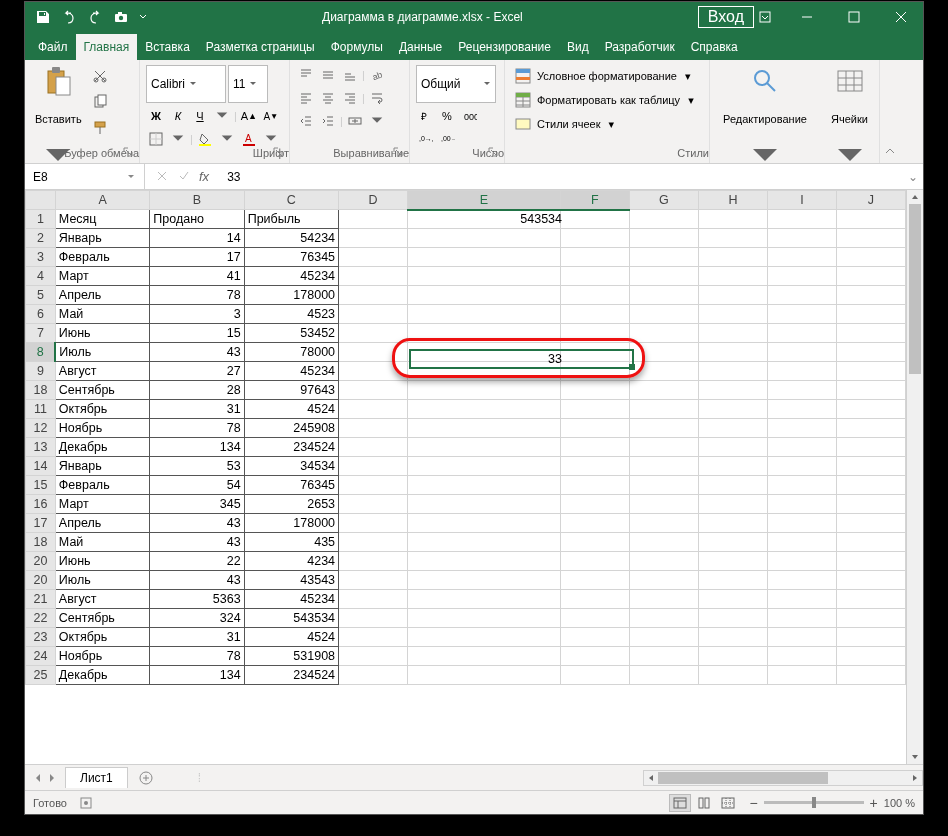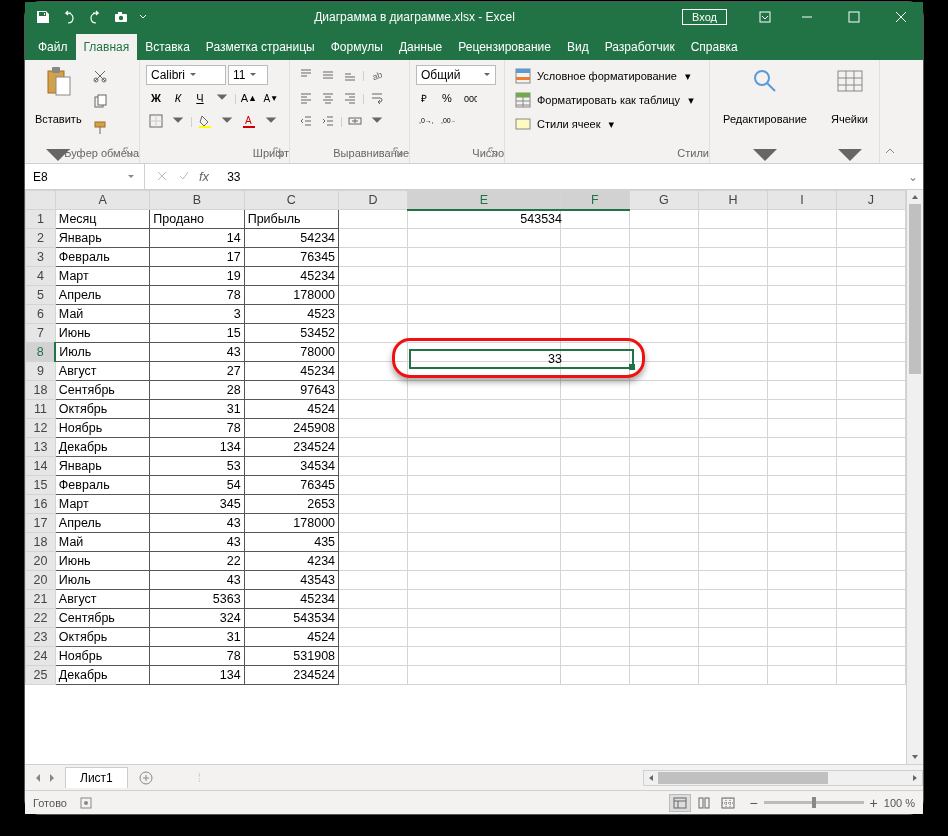--- a/index.html
+++ b/index.html
@@ -1,23 +1,23 @@
 <!DOCTYPE html>
 <html><head>
 <meta charset="utf-8">
 <style>
 * { box-sizing: border-box; margin: 0; padding: 0; font-family: 'Segoe UI', Tahoma, sans-serif; }
 body { background: #000; width: 948px; height: 836px; overflow: hidden; position: relative; }
-.window { position: absolute; top: 2px; left: 25px; width: 898px; height: 812px; background: #bef264; display: flex; flex-direction: column; box-shadow: 0 0 0 1px #555; border-radius: 15px; }
+.window { position: absolute; top: 2px; left: 25px; width: 898px; height: 812px; background: #bef264; display: flex; flex-direction: column; box-shadow: 0 0 0 1px #555; }
 .titlebar { height: 30px; background: #217346; display: flex; align-items: center; color: #fff; font-size: 12px; }
 .qat { display: flex; align-items: center; gap: 10px; padding-left: 10px; }
 .qat .ic { width: 16px; height: 16px; fill: #fff; }
 .title-center { flex: 1; text-align: center; font-size: 12px; }
 .win-btns { display: flex; align-items: center; gap: 2px; }
-.login-btn { border: 1px solid #fff; padding: 1px 9px; font-size: 11px; color: #fff; margin-right: 29px; }
+.login-btn { border: 1px solid #fff; padding: 1px 9px; font-size: 16px; color: #fff; margin-right: 2px; }
 .wbtn { width: 45px; height: 30px; display: flex; align-items: center; justify-content: center; }
 .wbtn svg { width: 12px; height: 12px; stroke: #fff; fill: none; stroke-width: 1; }
 
 .ribbon-tabs { height: 28px; background: #217346; display: flex; align-items: flex-end; padding-left: 5px; font-size: 12px; }
 .rtab { color: #fff; padding: 6px 8px 6px 8px; cursor: pointer; }
 .rtab.active { background: #f3f2f1; color: #217346; font-weight: 400; }
 .rtab-right { margin-left: auto; display: flex; color: #fff; }
 .rtab-right .ritem { padding: 6px 10px; display: flex; align-items: center; gap: 4px; }
 .rtab-right svg { width: 14px; height: 14px; fill: #fff; }
 
@@ -28,21 +28,21 @@
 .dlaunch { position: absolute; bottom: 4px; right: 4px; width: 12px; height: 12px; }
 .dlaunch svg { width: 10px; height: 10px; stroke: #888; fill: none; }
 
 .bigbtn { display: flex; flex-direction: column; align-items: center; padding: 2px 4px; gap: 16px; }
 .bigbtn svg { width: 32px; height: 32px; }
 .smallstack { display: flex; flex-direction: column; gap: 4px; padding: 2px; }
 .smallstack .srow { display: flex; align-items: center; gap: 2px; height: 22px; }
 .srow svg { width: 16px; height: 16px; }
 .fontbox { display: flex; flex-direction: column; gap: 3px; padding-top: 2px; }
 .fontrow { display: flex; gap: 2px; align-items: center; }
-.combo { background: #fff; border: 1px solid #bbb; height: 20px; font-size: 12px; padding: 0 4px; display: flex; align-items: center; }
+.combo { background: #fff; border: 1px solid #bbb; height: 38px; font-size: 12px; padding: 0 4px; display: flex; align-items: center; }
 .combo .dd { margin-left: 4px; }
 .btnrow { display: flex; gap: 2px; align-items: center; }
 .btnrow .b { width: 20px; height: 20px; display: flex; align-items: center; justify-content: center; }
 .btnrow .b svg { width: 14px; height: 14px; }
 .dd { width: 8px; height: 8px; }
 
 .stylebtns { display: flex; flex-direction: column; gap: 2px; padding-top: 2px; }
 .stylebtns .sb { display: flex; align-items: center; gap: 6px; height: 22px; padding: 0 4px; white-space: nowrap; }
 .stylebtns svg { width: 16px; height: 16px; }
 
@@ -568,21 +568,21 @@
               <td></td>
               <td></td>
               <td></td>
               <td></td>
               <td></td>
               <td></td>
             </tr>
             <tr>
               <th class="rowh">4</th>
               <td class="txt databorder">Март</td>
-              <td class="num databorder">19</td>
+              <td class="num databorder">41</td>
               <td class="num databorder">45234</td>
               <td></td>
               <td></td>
               <td></td>
               <td></td>
               <td></td>
               <td></td>
               <td></td>
             </tr>
             <tr>

